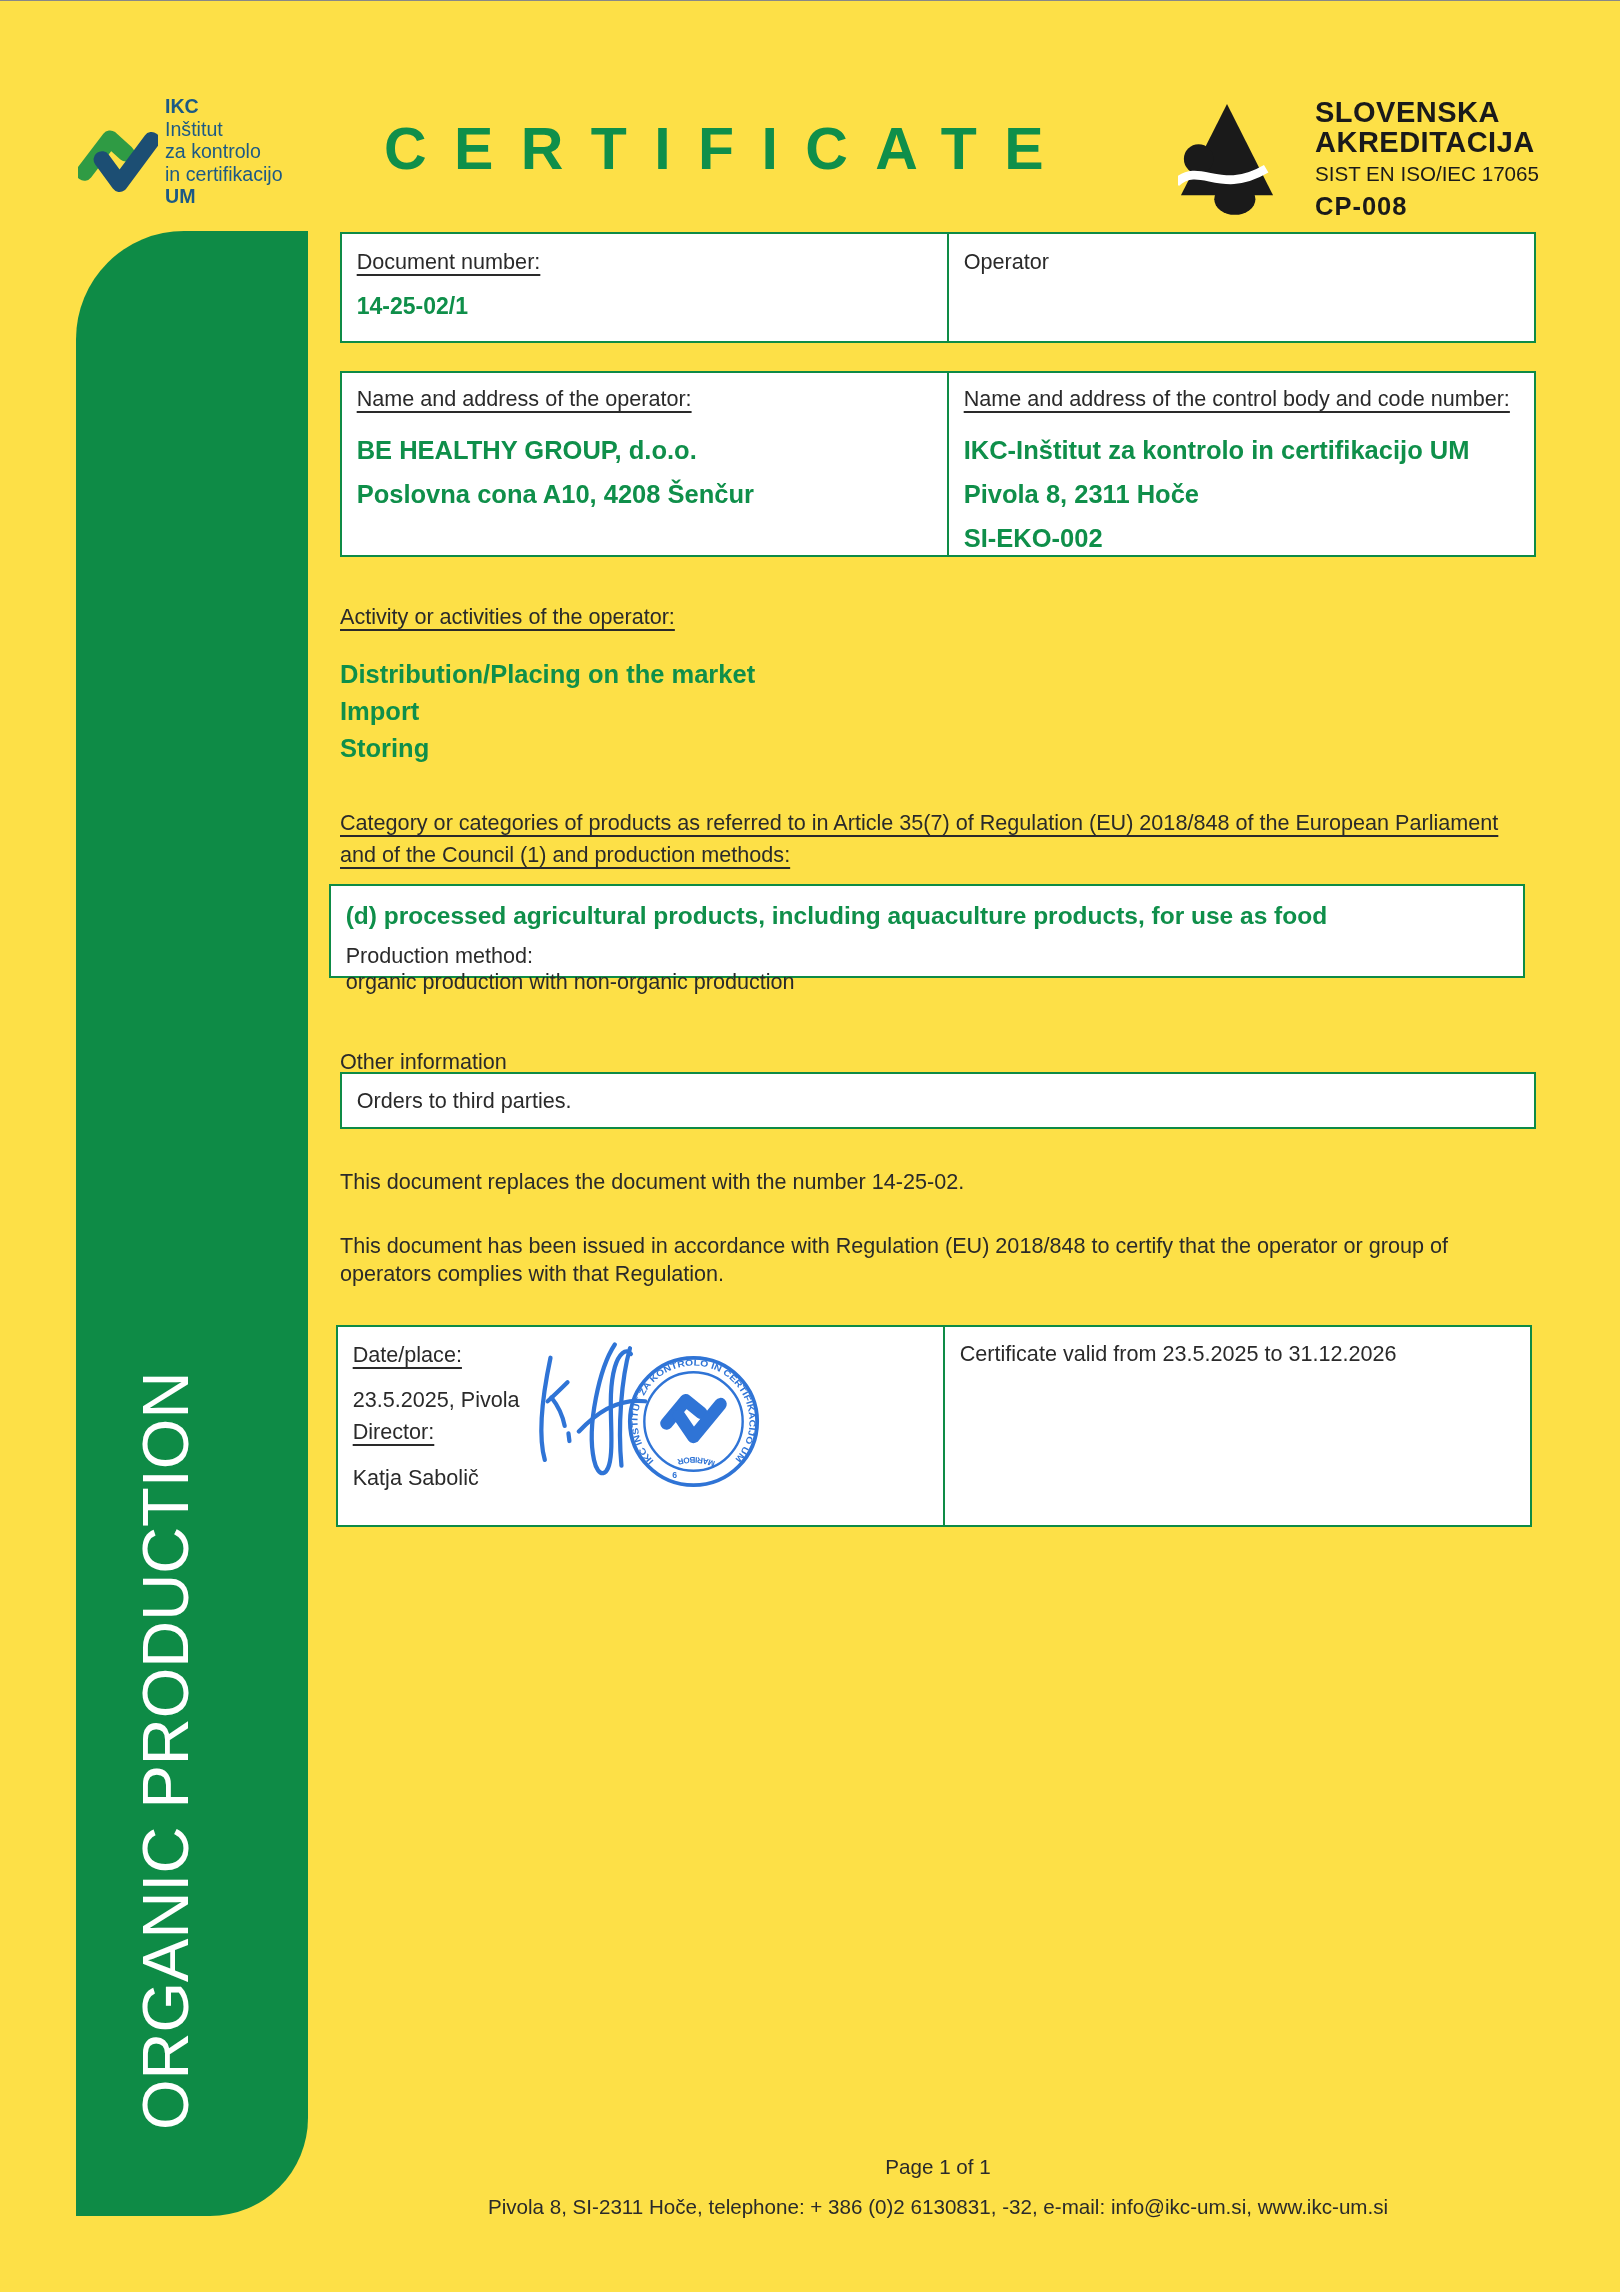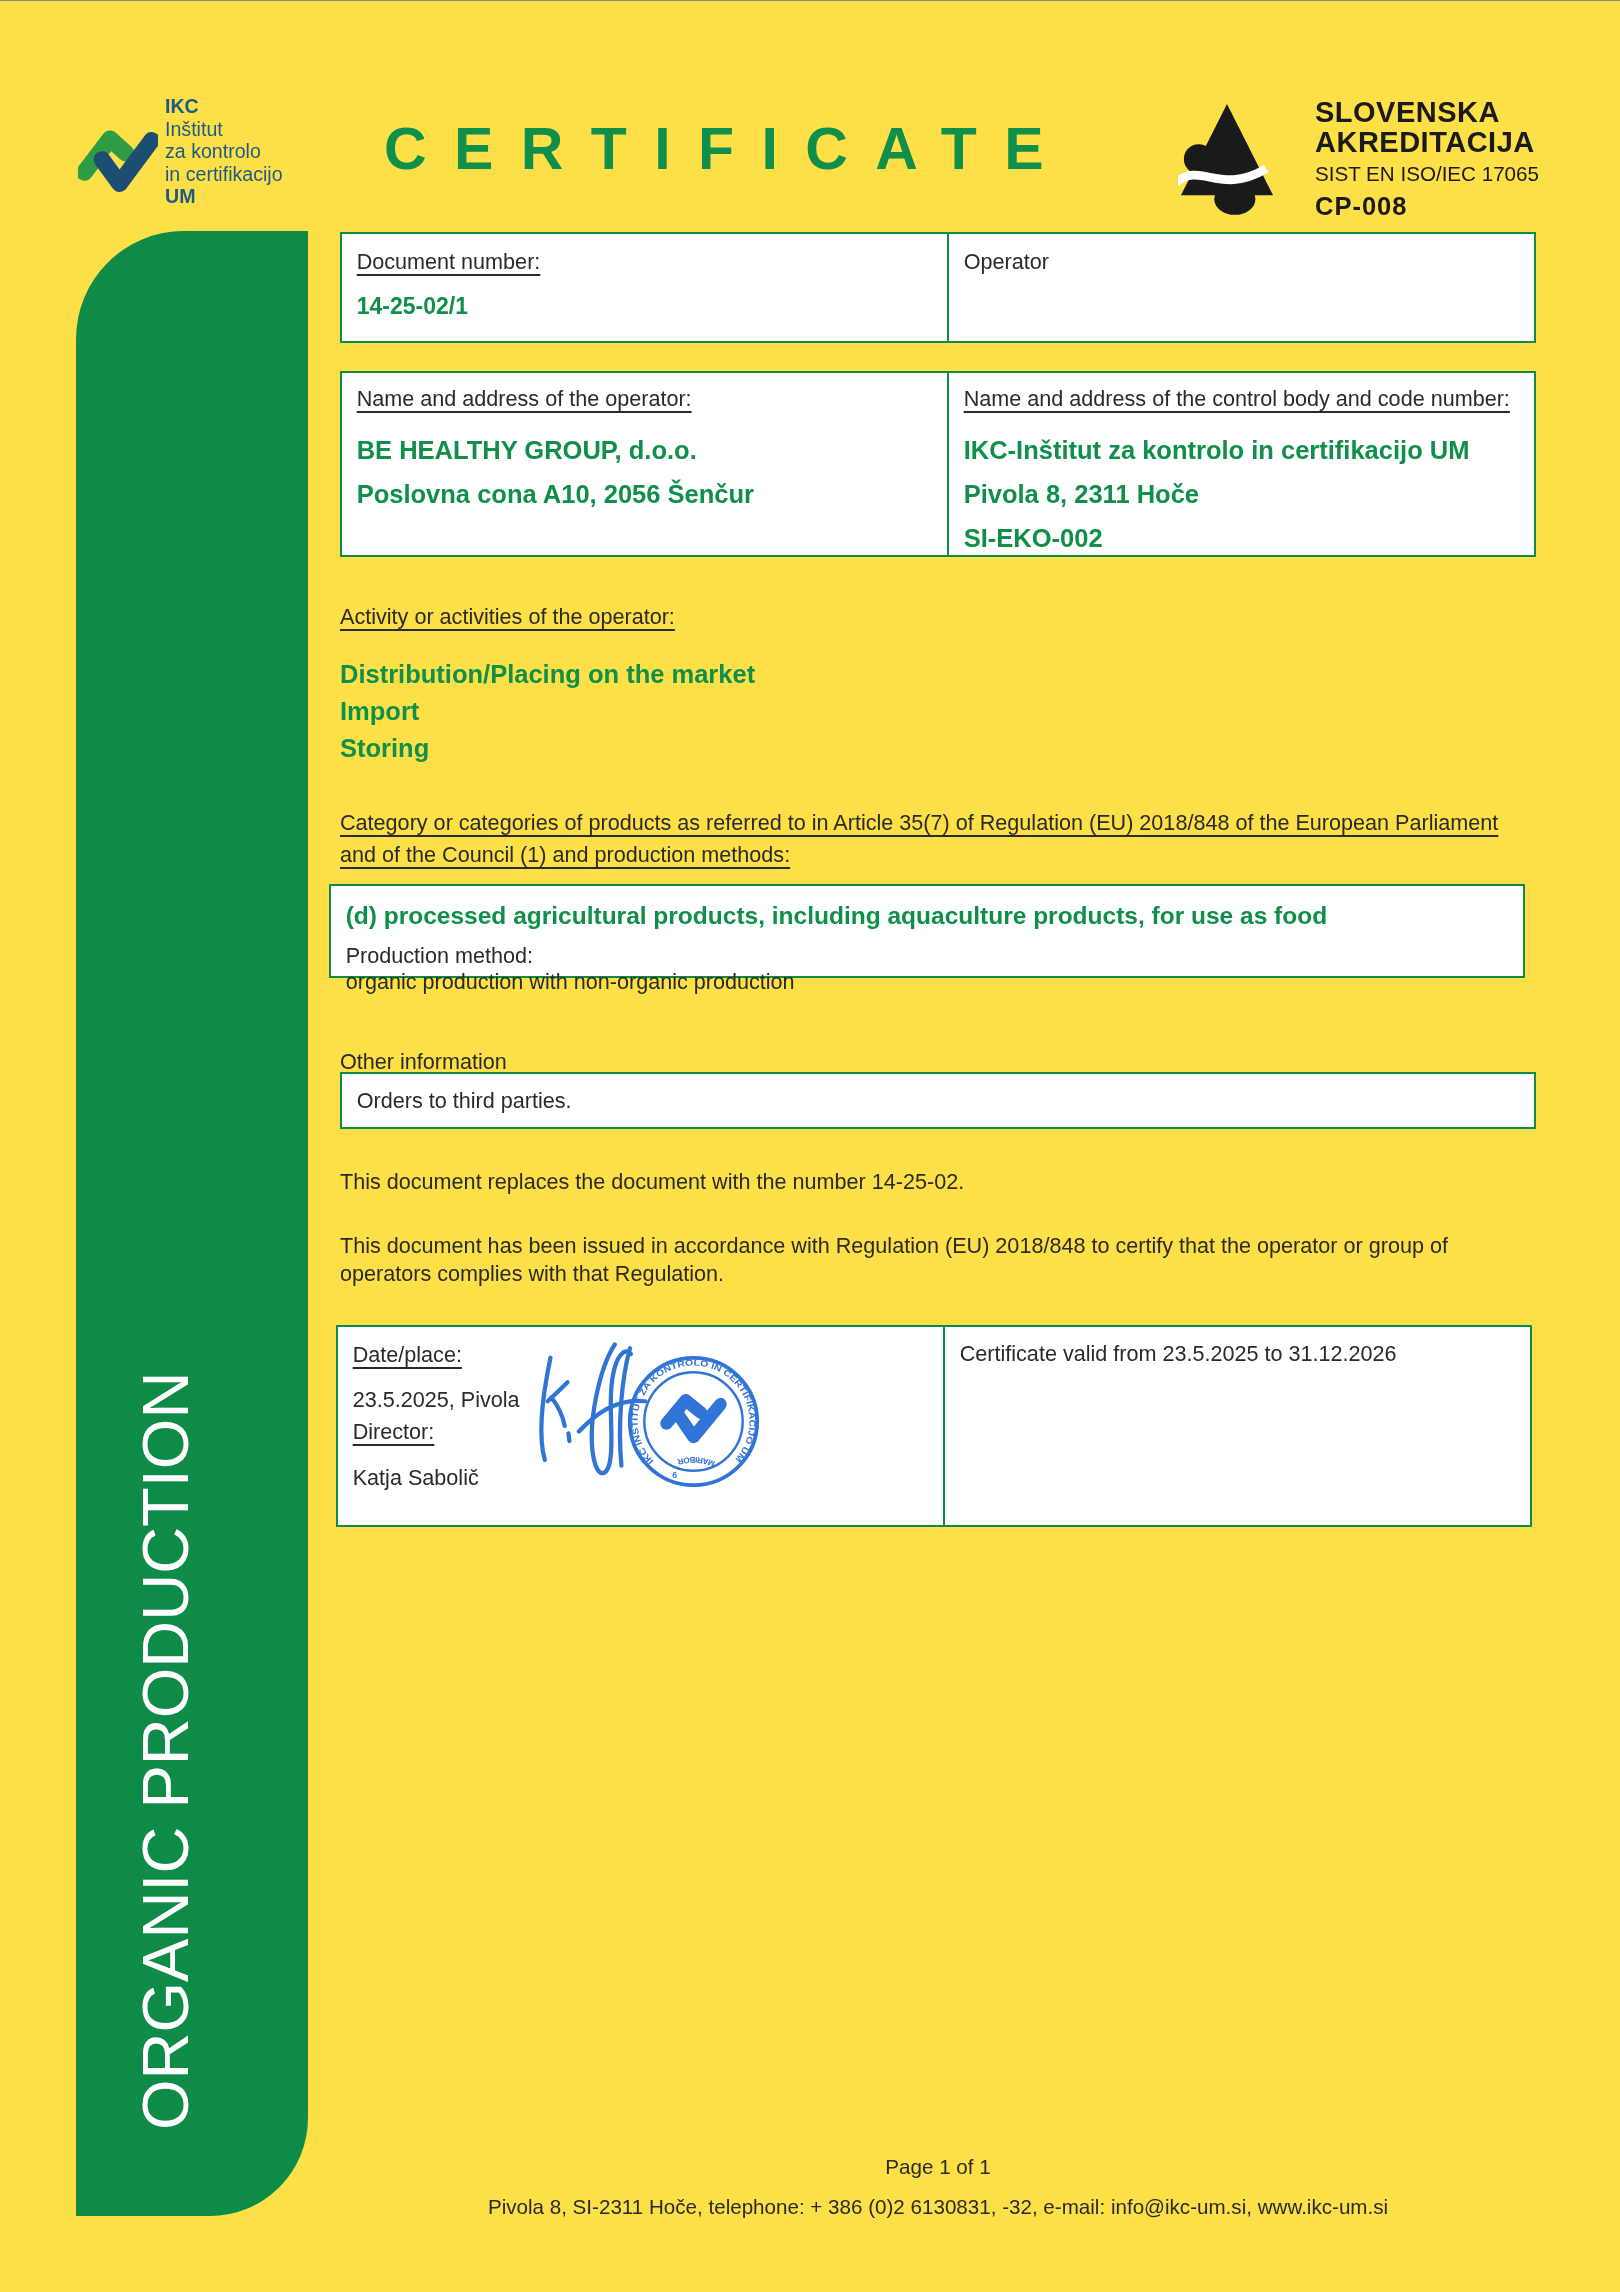--- a/index.html
+++ b/index.html
@@ -89,21 +89,21 @@
     <div class="cell right" style="flex:1;">
       <div class="plain" style="line-height:32px;">Operator</div>
     </div>
   </div>
 
   <div class="gbox split" style="left:340px;top:370px;width:1196px;height:186px;">
     <div class="cell" style="width:605px;padding-top:9.8px;">
       <div class="lbl">Name and address of the operator:</div>
       <div style="margin-top:13.7px;">
         <div class="gline">BE HEALTHY GROUP, d.o.o.</div>
-        <div class="gline">Poslovna cona A10, 2056 Šenčur</div>
+        <div class="gline">Poslovna cona A10, 4208 Šenčur</div>
       </div>
     </div>
     <div class="cell right" style="flex:1;padding-top:9.8px;">
       <div class="lbl">Name and address of the control body and code number:</div>
       <div style="margin-top:13.7px;">
         <div class="gline">IKC-Inštitut za kontrolo in certifikacijo UM</div>
         <div class="gline">Pivola 8, 2311 Hoče</div>
         <div class="gline">SI-EKO-002</div>
       </div>
     </div>

